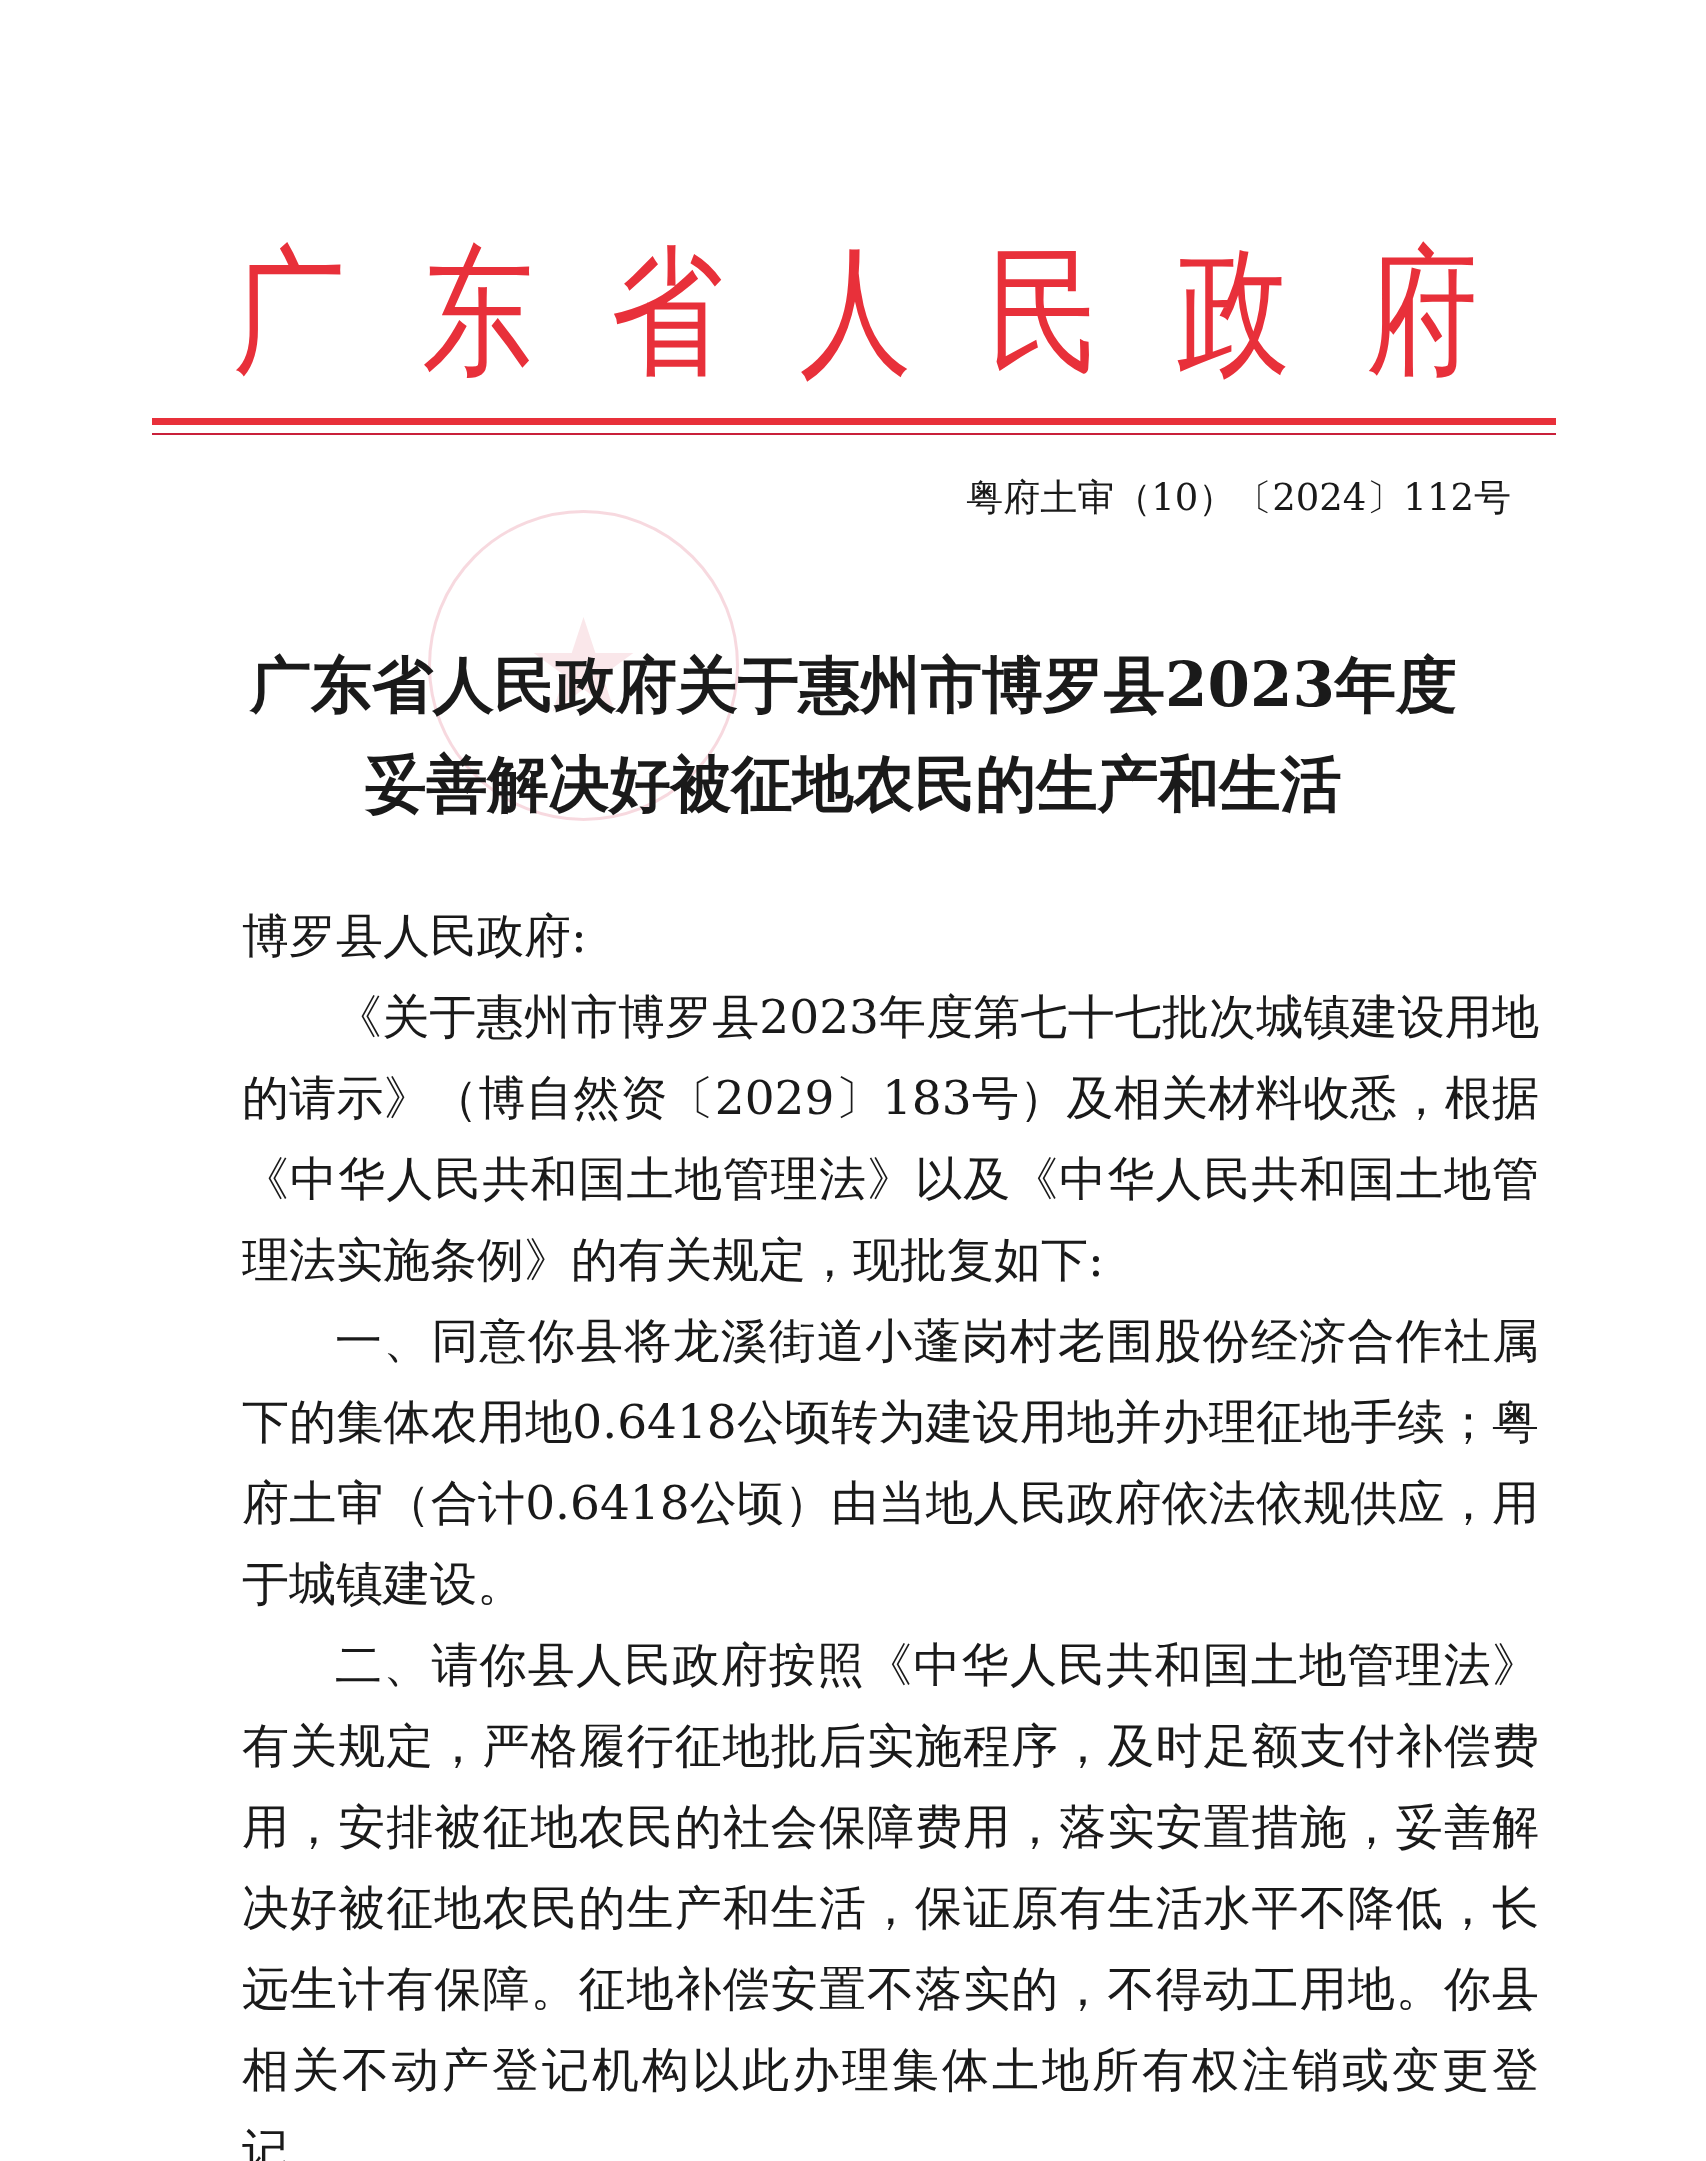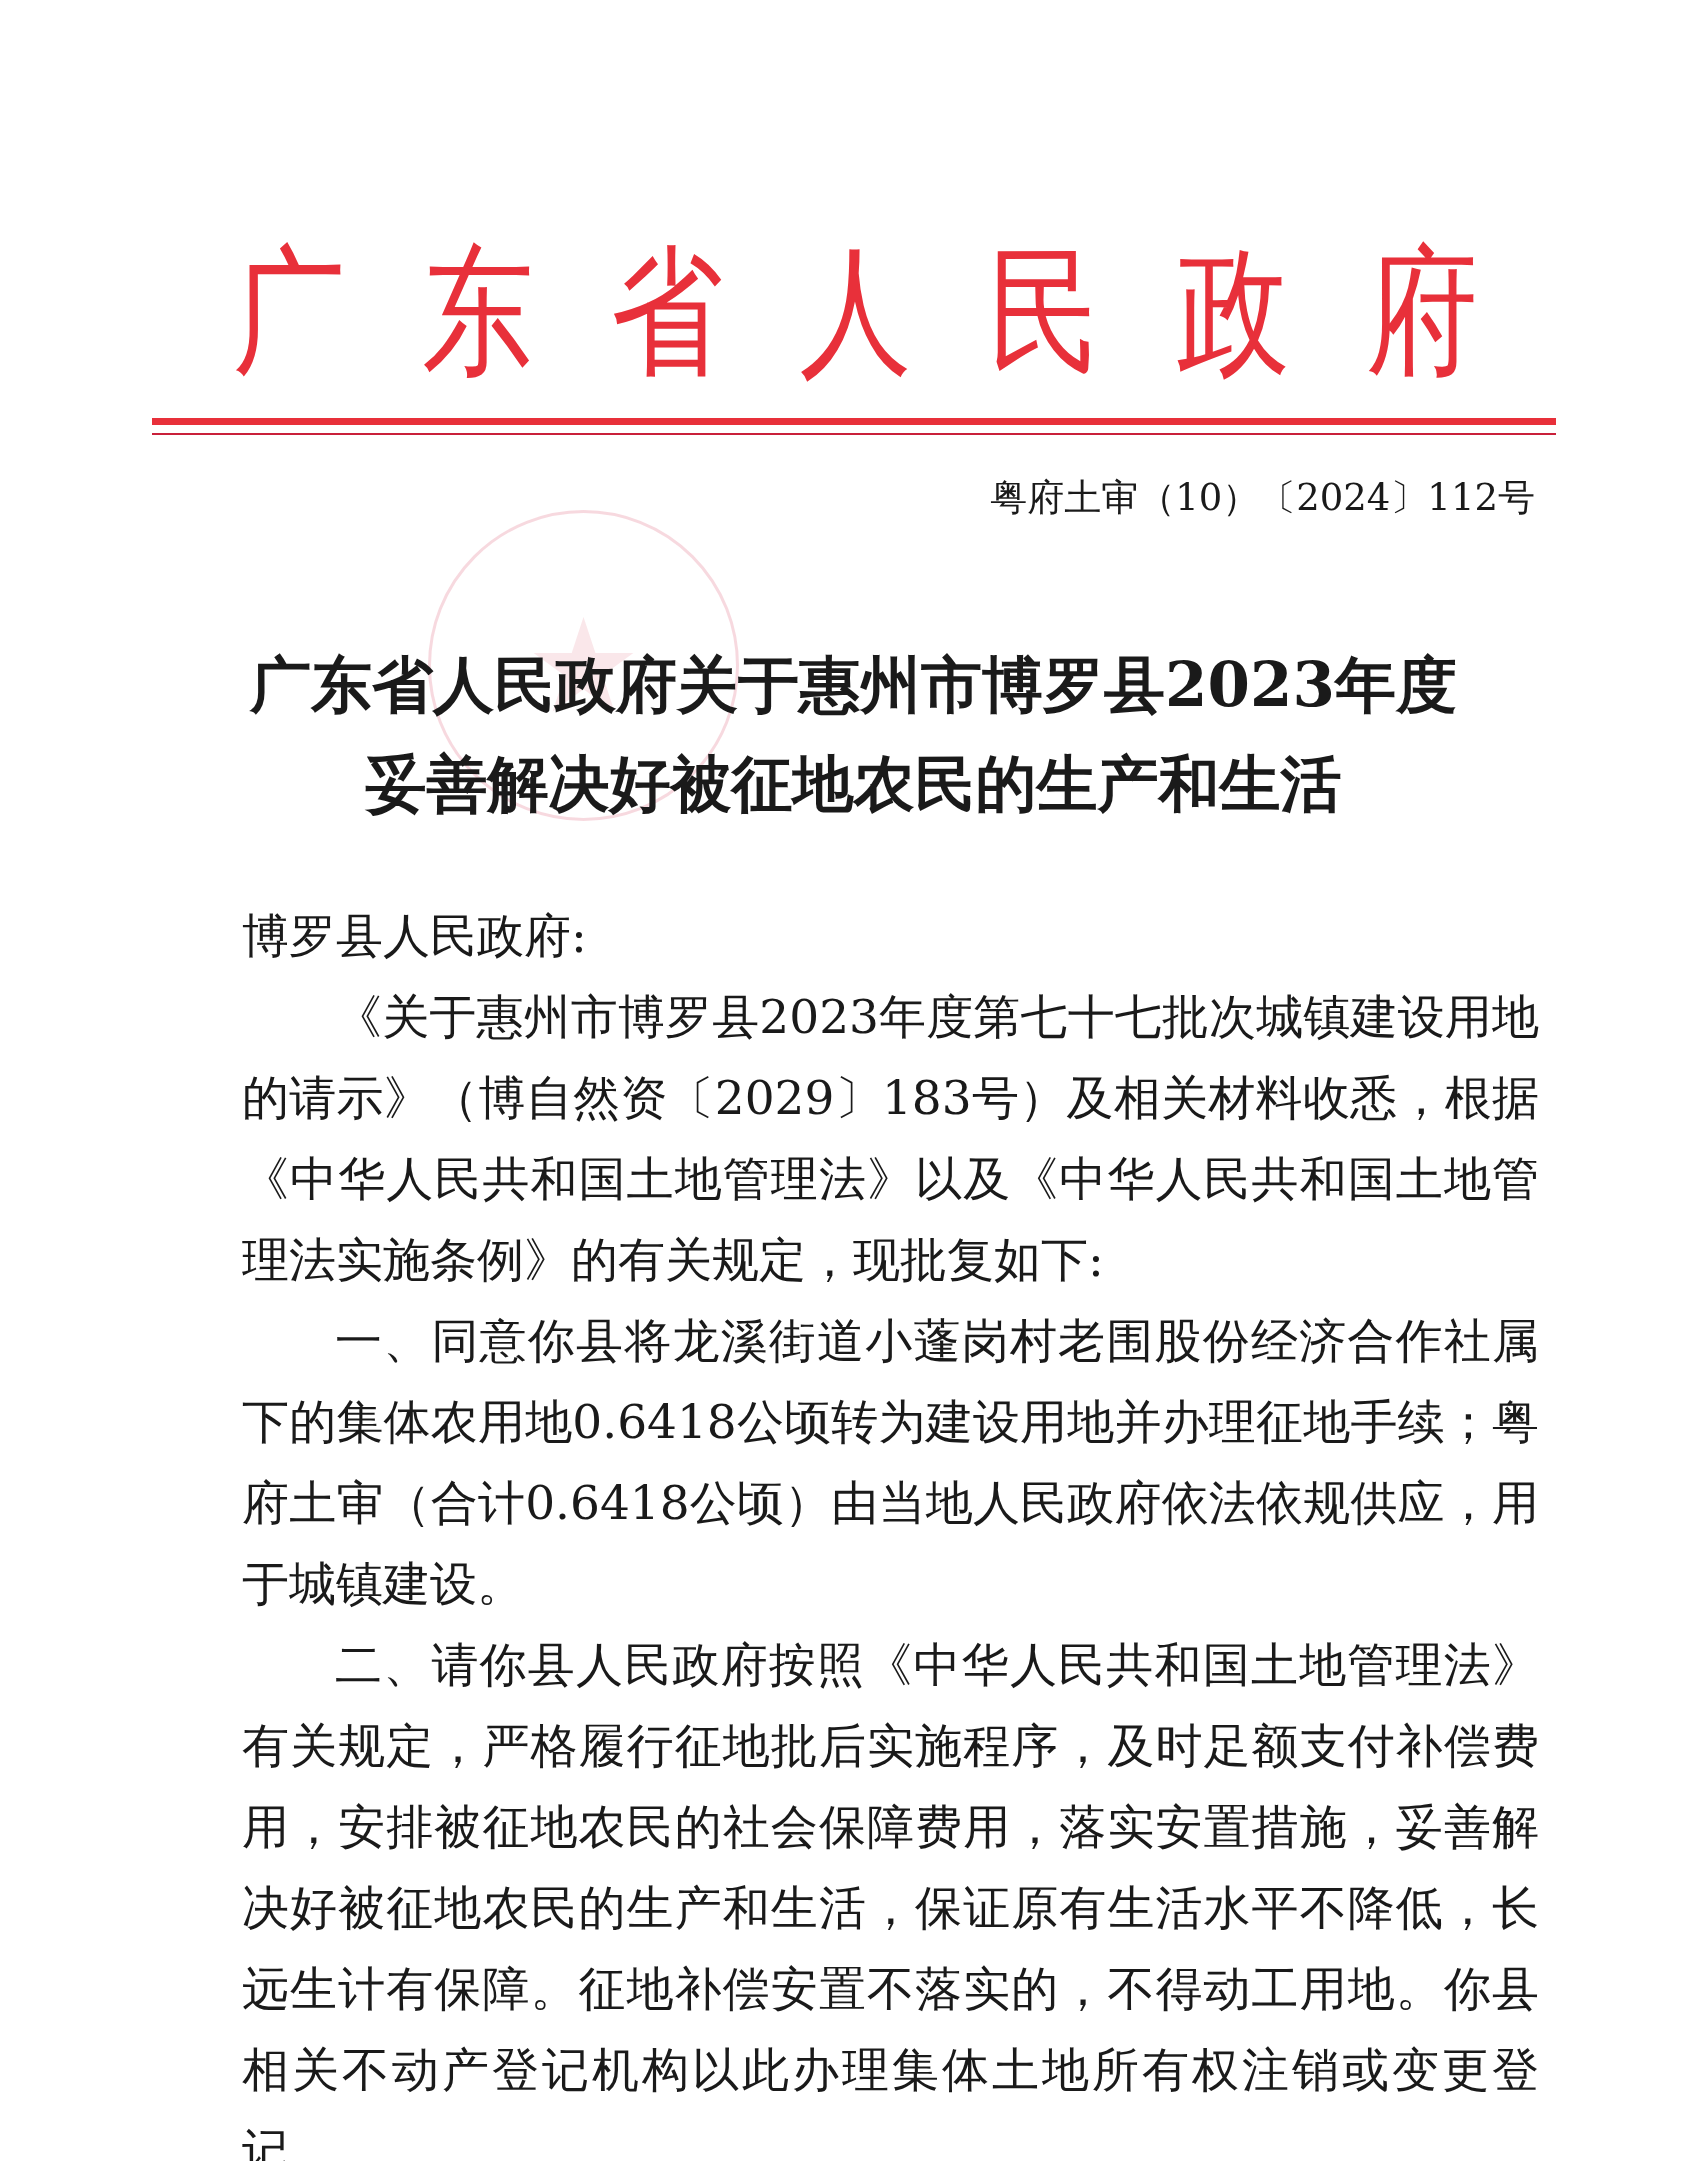--- a/index.html
+++ b/index.html
@@ -54,21 +54,21 @@
     .rule-top-thin {
       position: absolute;
       left: 152px;
       top: 433px;
       width: 1404px;
       height: 2.2px;
       background: #c9203a;
     }
     .doc-number {
       position: absolute;
-      right: 172px;
+      right: 196px;
       top: 472px;
       font-family: "DejaVu Serif", "Liberation Serif", serif;
       font-size: 37px;
       line-height: 52px;
       color: #1a1a1a;
       white-space: nowrap;
     }
     
     .seal {
       position: absolute;

